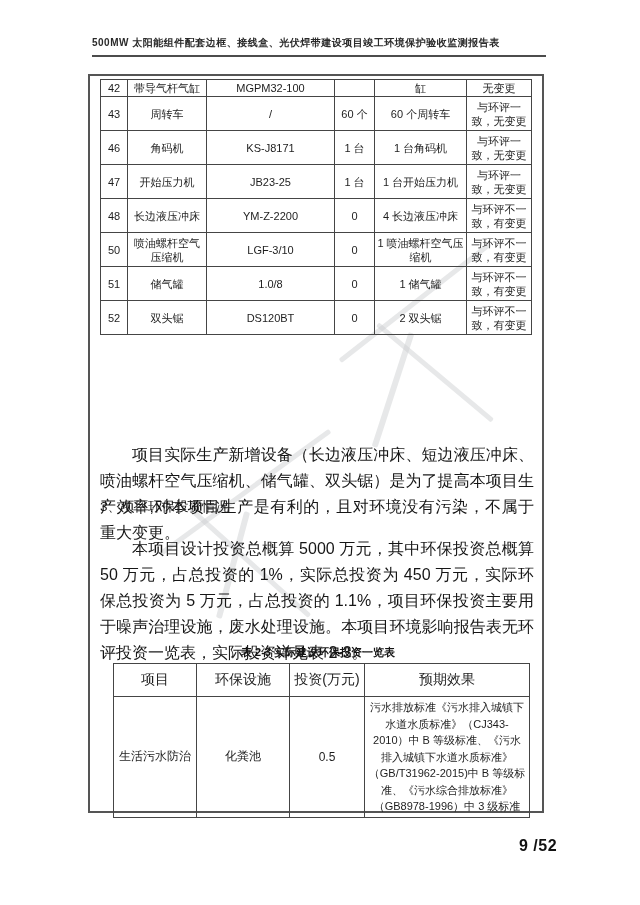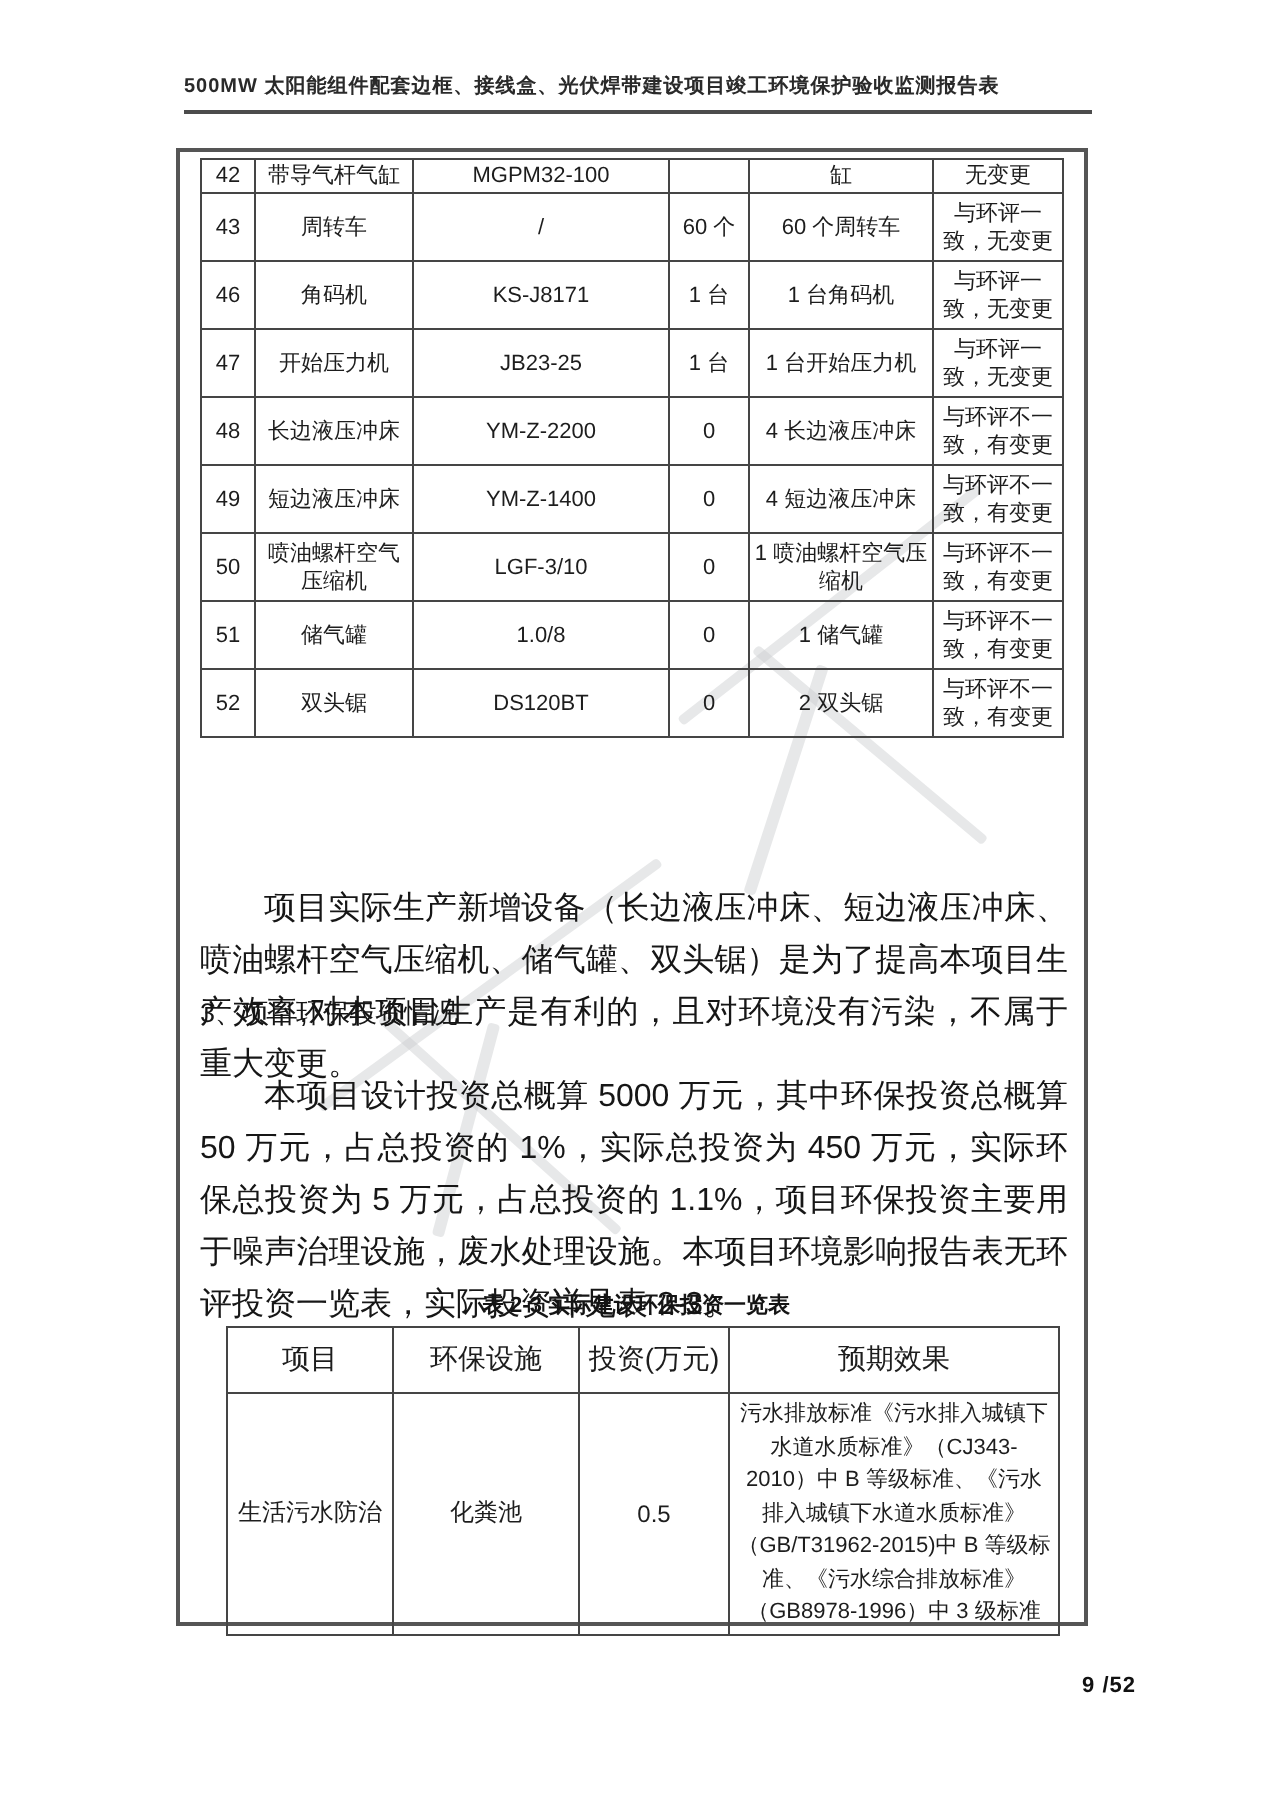--- a/index.html
+++ b/index.html
@@ -71,21 +71,21 @@
   .inv-row{height:116px;}
   .inv-col-item{width:83px;}
   .inv-col-facility{width:93px;}
   .inv-col-invest{width:75px;}
   .inv-col-effect{width:165px;}
   .effect-cell{font-size:11px;line-height:16.5px;text-align:center;margin-left:45px;}
 
   
   .page-number{
     position:absolute;left:508px;top:837px;width:60px;
-    font-size:11px;font-weight:bold;color:#111;text-align:right;
+    font-size:16px;font-weight:bold;color:#111;text-align:center;
     letter-spacing:.5px;
   }
 
   
   .watermark{position:absolute;left:110px;top:260px;width:420px;height:400px;pointer-events:none;}
   .wm-stroke{position:absolute;background:#c9ccce;opacity:.45;border-radius:2px;}
   .wm-s1{left:210px;top:40px;width:190px;height:5px;transform:rotate(-38deg);}
   .wm-s2{left:250px;top:110px;width:150px;height:5px;transform:rotate(40deg);}
   .wm-s3{left:30px;top:230px;width:210px;height:5px;transform:rotate(-36deg);}
   .wm-s4{left:60px;top:300px;width:160px;height:5px;transform:rotate(42deg);}
@@ -161,28 +161,20 @@
 
       <tr>
         <td>48</td>
         <td>长边液压冲床</td>
         <td>YM-Z-2200</td>
         <td>0</td>
         <td>4 长边液压冲床</td>
         <td>与环评不一致，有变更</td>
       </tr>
 
-      <tr>
-        <td>49</td>
-        <td>短边液压冲床</td>
-        <td>YM-Z-1400</td>
-        <td>0</td>
-        <td>4 短边液压冲床</td>
-        <td>与环评不一致，有变更</td>
-      </tr>
 
       <tr>
         <td>50</td>
         <td>喷油螺杆空气压缩机</td>
         <td>LGF-3/10</td>
         <td>0</td>
         <td>1 喷油螺杆空气压缩机</td>
         <td>与环评不一致，有变更</td>
       </tr>
 

